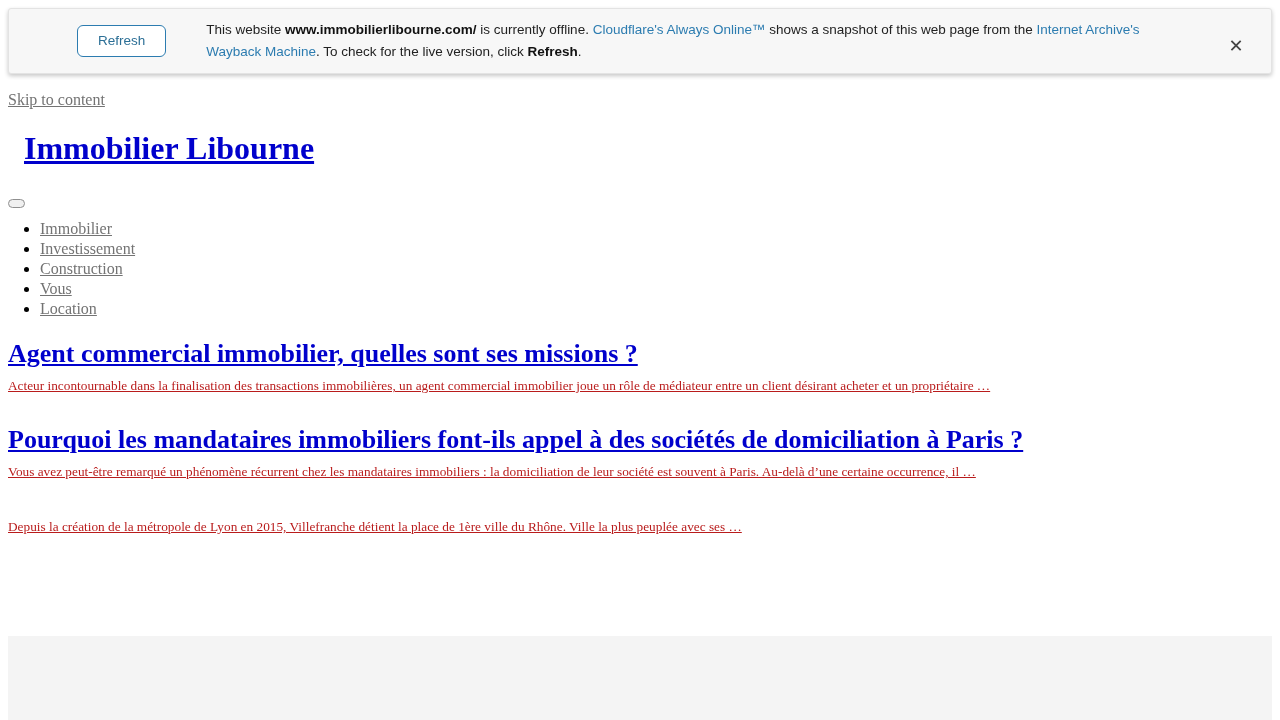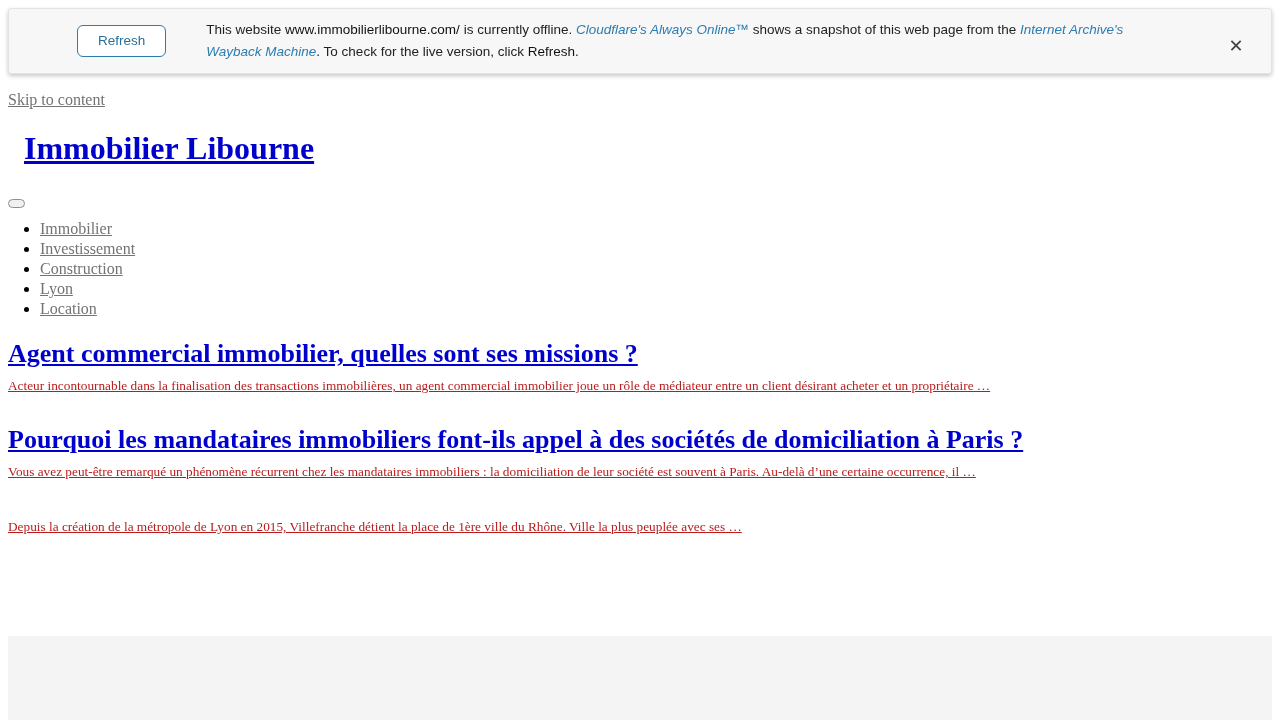--- a/index.html
+++ b/index.html
@@ -56,26 +56,25 @@
     white-space: nowrap;
   }
   #cf-banner-msg {
     flex: 1 1 auto;
     font-size: 13.5px;
     line-height: 22px;
     color: #222222;
     padding-right: 24px;
     max-width: 962px;
   }
-  #cf-banner-msg b { font-weight: normal; color: #111; }
+  #cf-banner-msg b { font-weight: bold; color: #111; }
   #cf-banner-msg .cf-link {
     color: #2c7cb0;
     text-decoration: none;
     cursor: pointer;
-    font-style: italic;
   }
   #cf-close-wrap {
     flex: 0 0 auto;
     width: 70px;
     display: flex;
     align-items: flex-start;
     justify-content: center;
     align-self: flex-start;
     padding-top: 18px;
   }
@@ -196,21 +195,21 @@
       <li>
         <a class="plain-link" href="#">Immobilier</a>
       </li>
       <li>
         <a class="plain-link" href="#">Investissement</a>
       </li>
       <li>
         <a class="plain-link" href="#">Construction</a>
       </li>
       <li>
-        <a class="plain-link" href="#">Lyon</a>
+        <a class="plain-link" href="#">Vous</a>
       </li>
       <li>
         <a class="plain-link" href="#">Location</a>
       </li>
     </ul>
   </nav>
 
   <div id="post-list">
 
     <article class="post">

